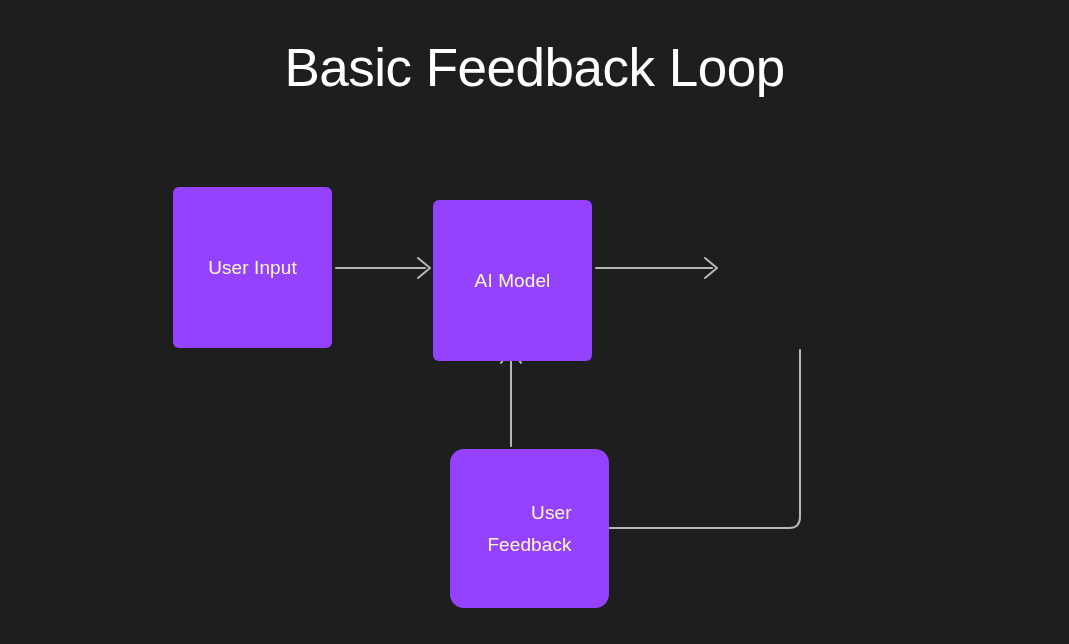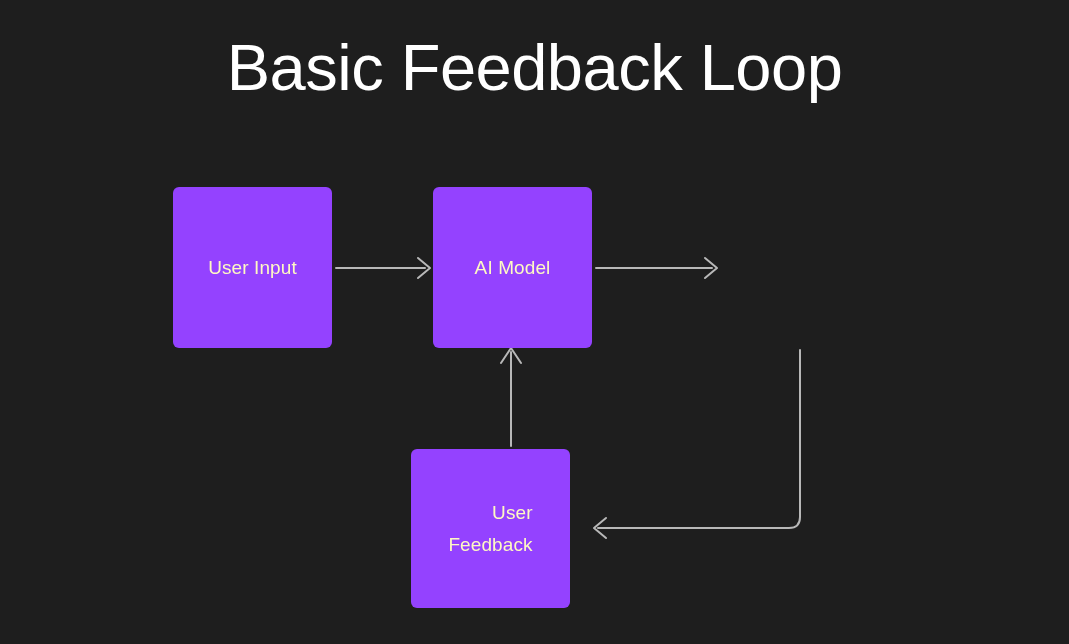--- a/index.html
+++ b/index.html
@@ -20,21 +20,21 @@
     height: 644px;
     background: #1e1e1e;
   }
   #diagram-title {
     position: absolute;
     left: 0;
     top: 32px;
     width: 1069px;
     text-align: center;
     color: #ffffff;
-    font-size: 65px;
+    font-size: 53px;
     font-weight: 400;
     letter-spacing: -0.5px;
     line-height: 72px;
     white-space: nowrap;
   }
   .node {
     position: absolute;
     background: #9442ff;
     border-radius: 6px;
     display: flex;
@@ -46,23 +46,23 @@
   .node-label {
     color: #fef9c3;
     font-size: 19px;
     font-weight: 400;
     line-height: 32px;
     text-align: right;
     letter-spacing: 0.1px;
     white-space: pre-line;
   }
   #node-user-input   { left: 173px; top: 187px; width: 159px; height: 161px; }
-  #node-ai-model     { left: 433px; top: 187px; width: 159px; height: 161px; }
+  #node-ai-model     { left: 433px; top: 200px; width: 159px; height: 161px; }
   #node-output       { left: 721px; top: 187px; width: 158px; height: 161px; }
-  #node-user-feedback{ left: 411px; top: 449px; width: 159px; height: 159px; }
+  #node-user-feedback{ left: 450px; top: 449px; width: 159px; height: 159px; border-radius: 14px; }
   #edge-layer {
     position: absolute;
     left: 0;
     top: 0;
     width: 1069px;
     height: 644px;
     pointer-events: none;
   }
 </style>
 </head>

